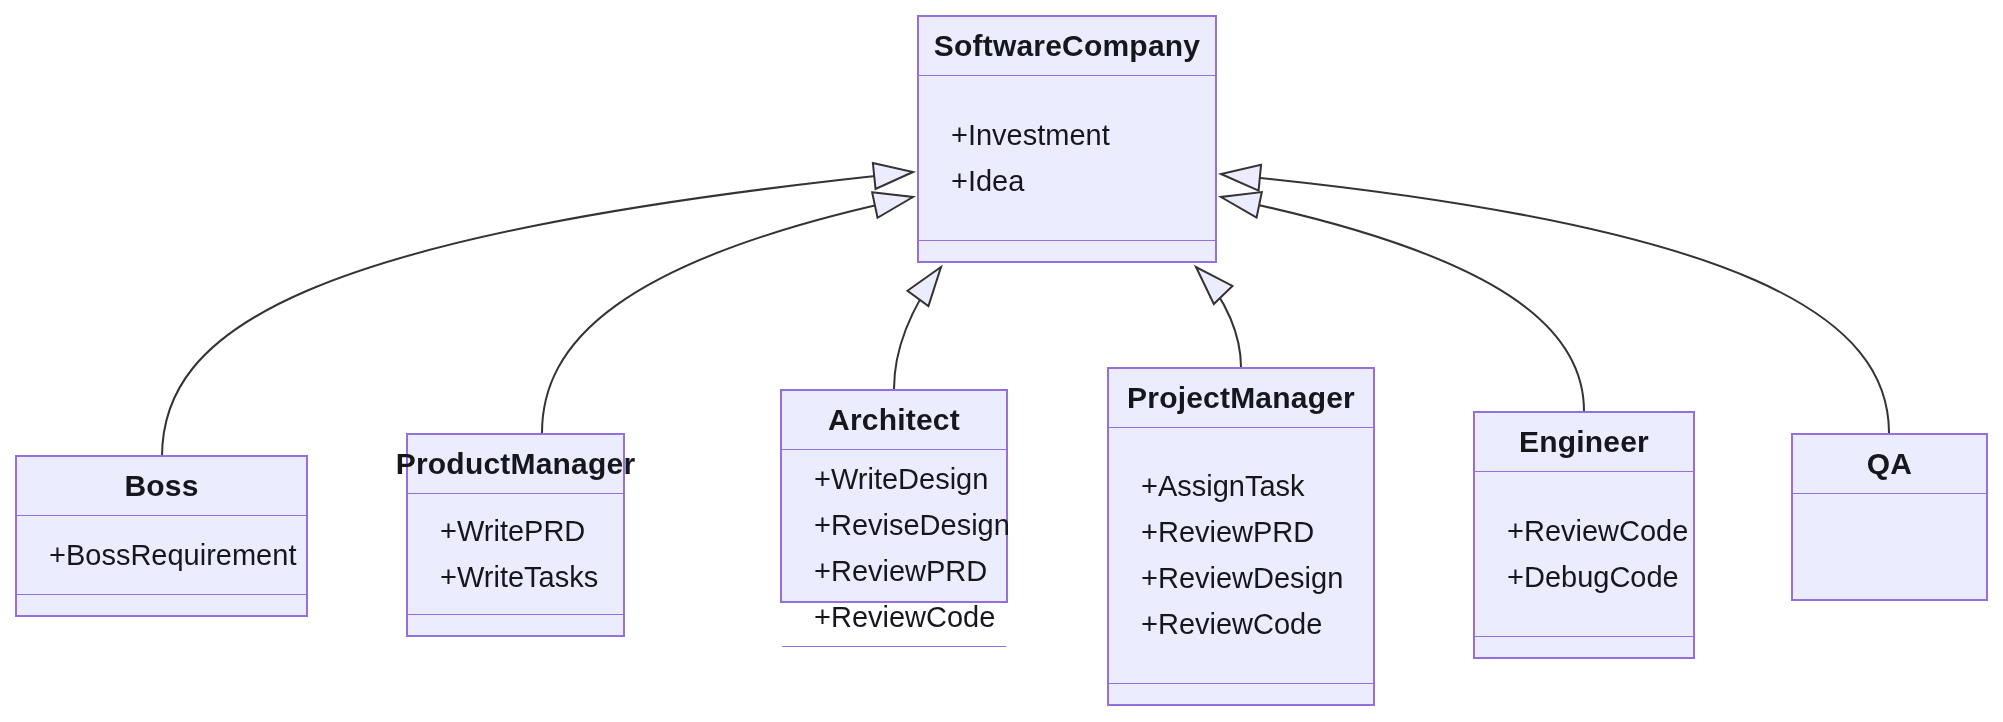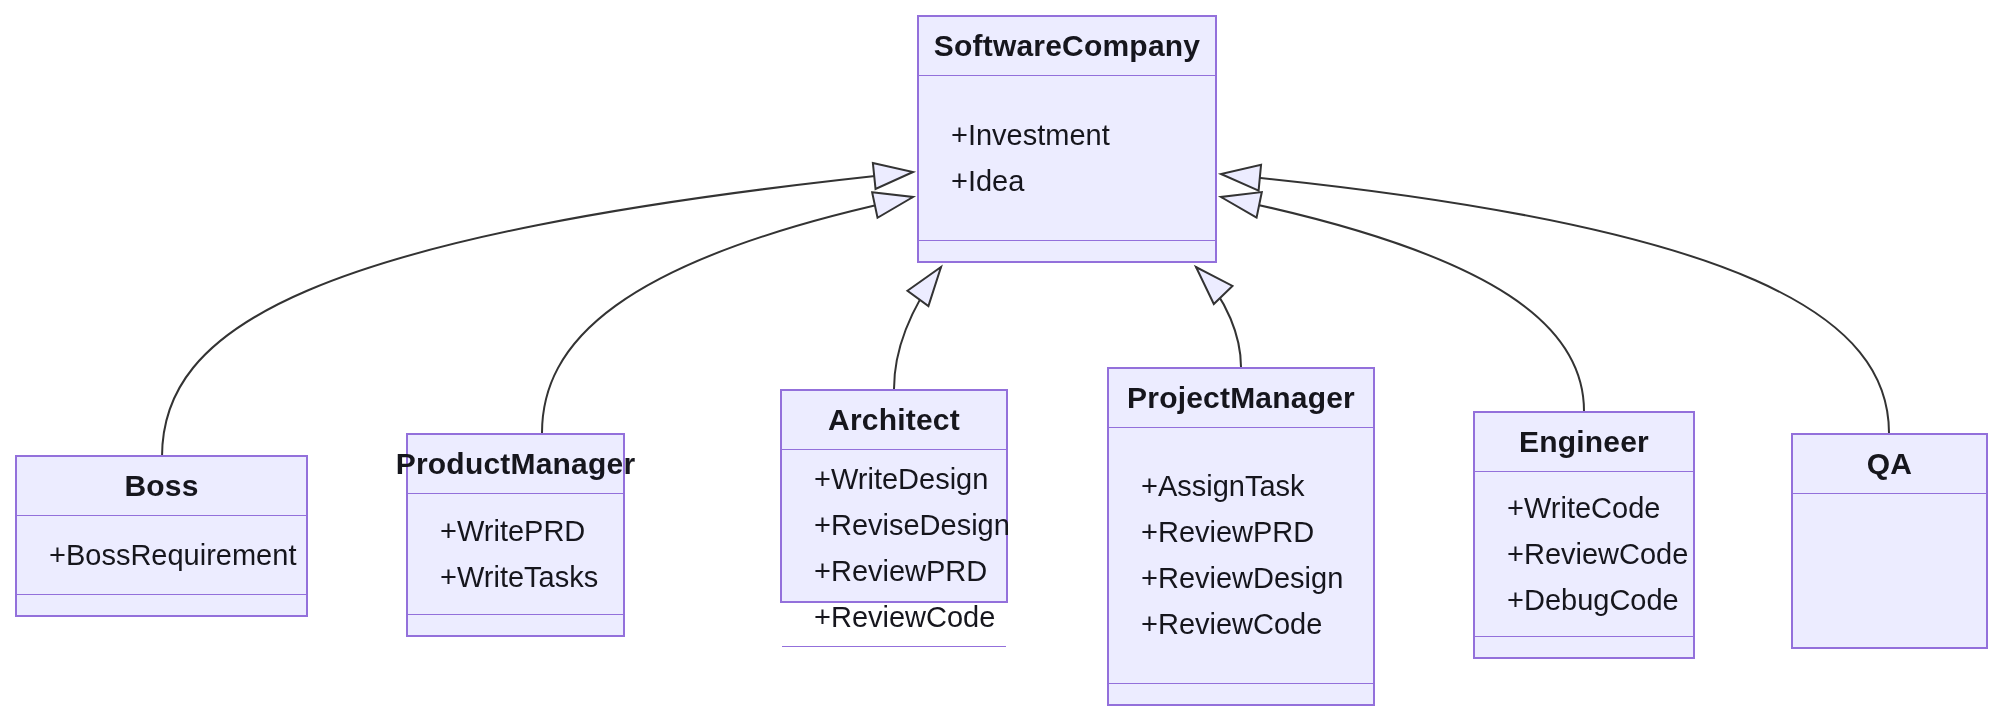--- a/index.html
+++ b/index.html
@@ -54,21 +54,21 @@
   .class-empty {
     flex: 0 0 20px;
   }
   
   .box-softwarecompany { left: 917px; top: 15px;  width: 300px; height: 248px; }
   .box-boss            { left: 15px;  top: 455px; width: 293px; height: 162px; }
   .box-productmanager  { left: 406px; top: 433px; width: 219px; height: 204px; }
   .box-architect       { left: 780px; top: 389px; width: 228px; height: 214px; }
   .box-projectmanager  { left: 1107px;top: 367px; width: 268px; height: 339px; justify-content: space-between; }
   .box-engineer        { left: 1473px;top: 411px; width: 222px; height: 248px; }
-  .box-qa              { left: 1791px;top: 433px; width: 197px; height: 216px; }
+  .box-qa              { left: 1791px;top: 433px; width: 197px; height: 168px; }
 </style>
 </head>
 <body>
 
 <div class="stage">
 
   <svg class="edge-layer" viewBox="0 0 2003 722" xmlns="http://www.w3.org/2000/svg">
     <defs>
       <marker id="tri" markerUnits="userSpaceOnUse" markerWidth="46" markerHeight="32" refX="40" refY="14" orient="auto" overflow="visible">
         <path d="M1,1 L40,14 L1,27 Z" fill="#ECECFF" stroke="#333333" stroke-width="2"></path>
@@ -128,21 +128,20 @@
       <div class="member">+ReviewPRD</div>
       <div class="member">+ReviewDesign</div>
       <div class="member">+ReviewCode</div>
     </div>
     <div class="class-empty"></div>
   </div>
 
   <div class="class-box box-engineer">
     <div class="class-title">Engineer</div>
     <div class="class-members">
-      <div class="member">+WriteCode</div>
       <div class="member">+ReviewCode</div>
       <div class="member">+DebugCode</div>
     </div>
     <div class="class-empty"></div>
   </div>
 
   <div class="class-box box-qa">
     <div class="class-title">QA</div>
     <div class="class-empty"></div>
   </div>

